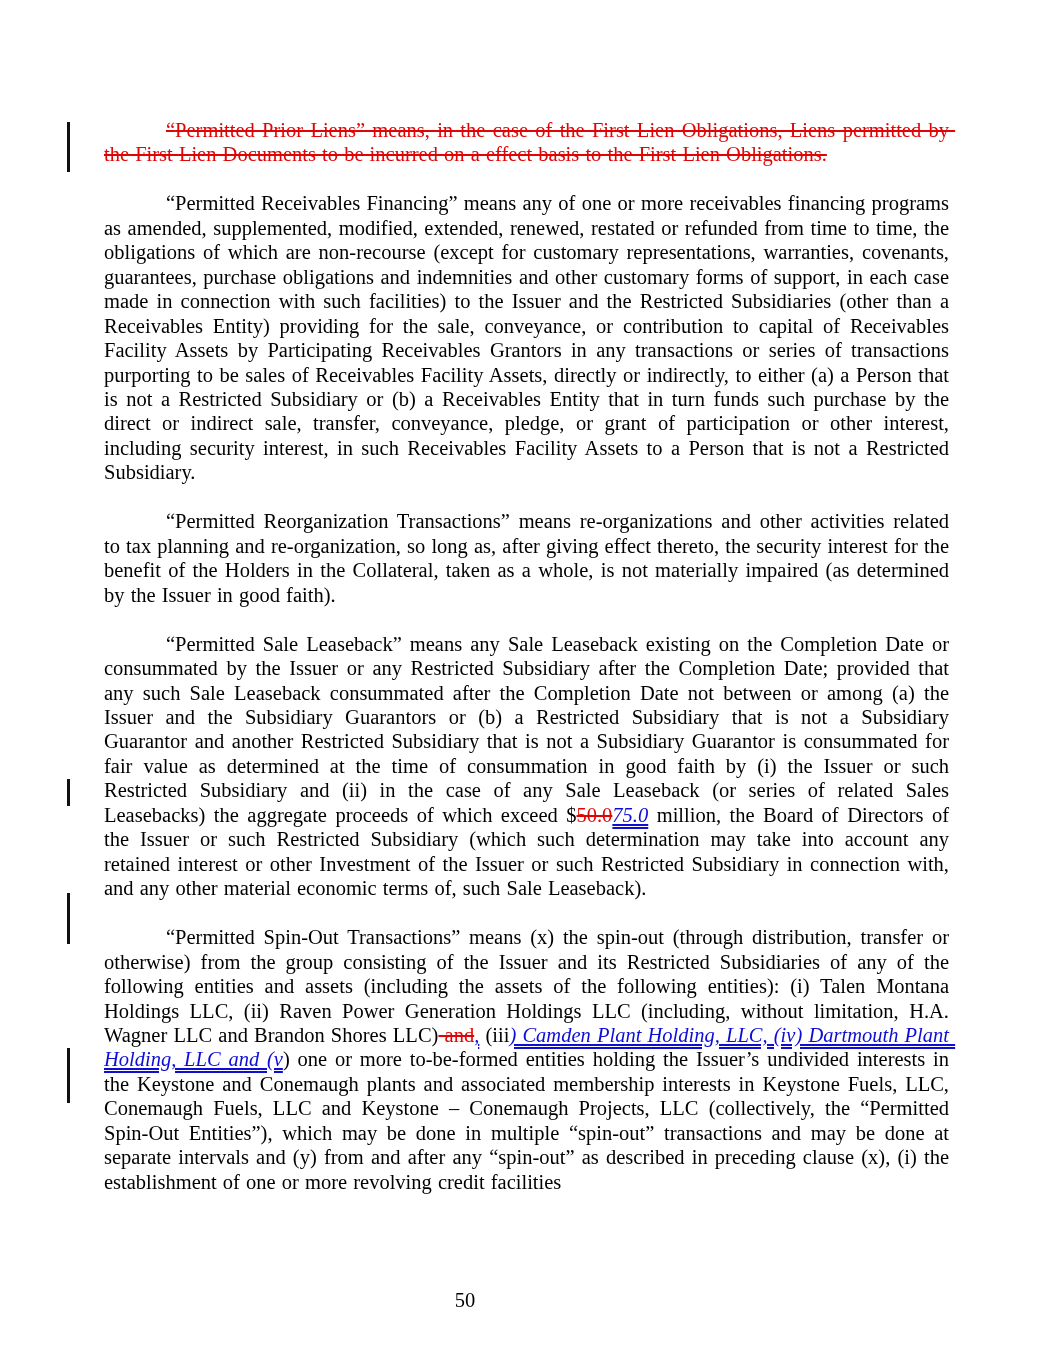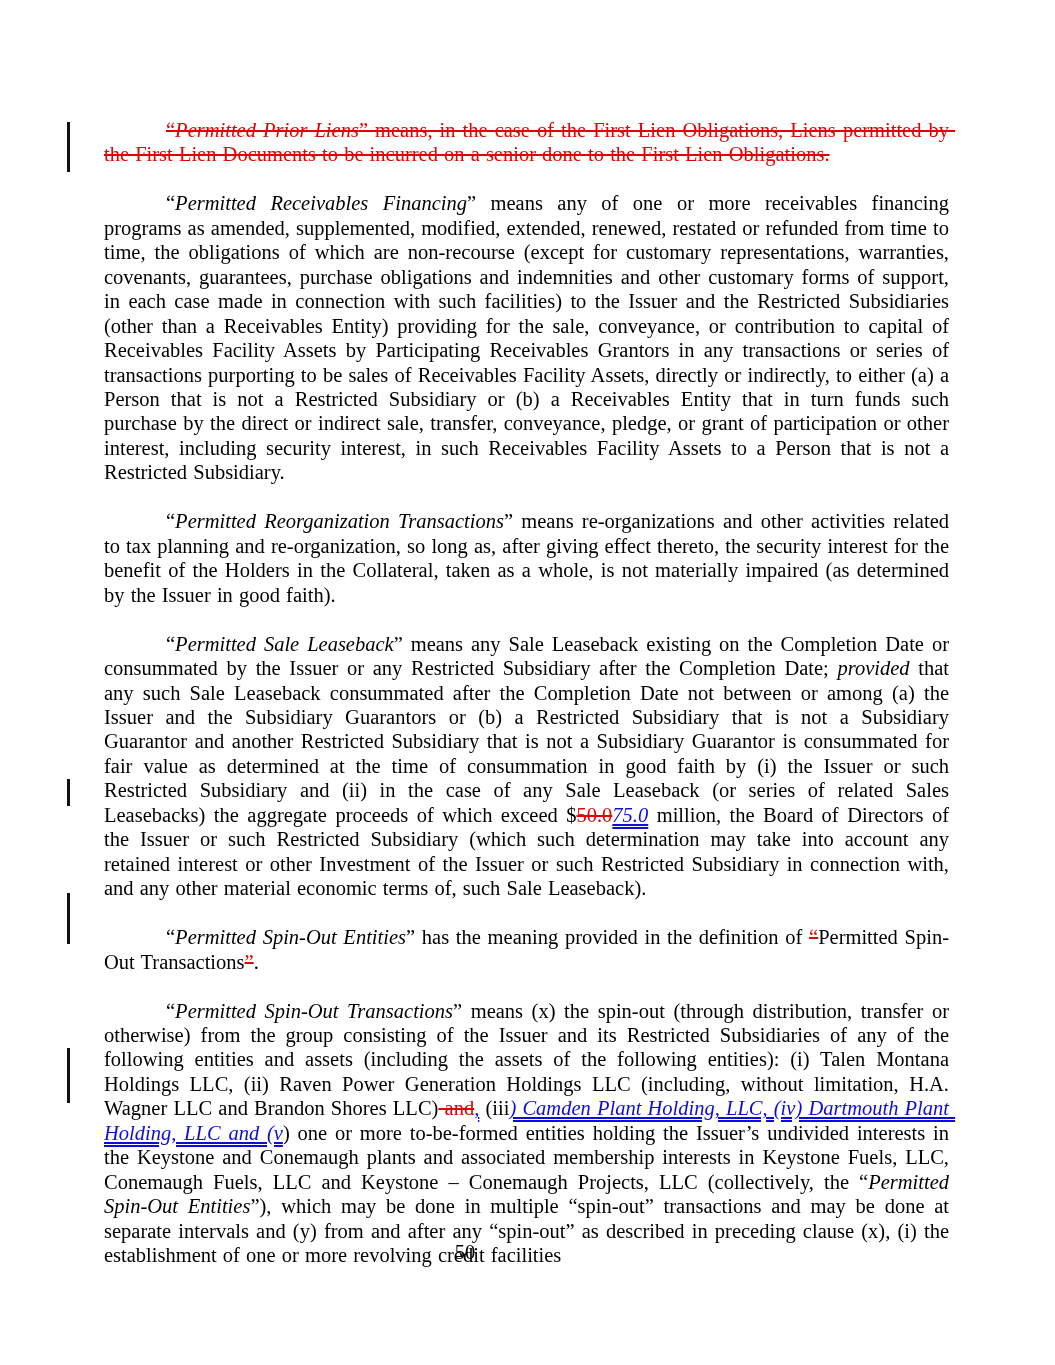--- a/index.html
+++ b/index.html
@@ -24,21 +24,21 @@
   }
   .para {
     margin: 0 0 24.5px 0;
     font-size: 20.5px;
     line-height: 24.45px;
     text-align: justify;
     text-indent: 62px;
     word-spacing: 1px;
   }
   .seg { white-space: pre-wrap; }
-  .it  { font-style: italic; }
+  .it  { }
   .del {
     color: var(--del-color, #e00000);
     text-decoration: line-through;
     text-decoration-color: var(--del-color, #e00000);
     text-decoration-thickness: 1.5px;
   }
   .ins {
     color: var(--ins-color, #0000dd);
     text-decoration: underline;
     text-decoration-style: double;
@@ -53,38 +53,37 @@
     background: var(--bar-color, #111111);
   }
   #bar-1 { top: 122px;  height: 50px; }
   #bar-2 { top: 779px;  height: 27px; }
   #bar-3 { top: 893px;  height: 51px; }
   #bar-4 { top: 1048px; height: 55px; }
   .footer {
     position: absolute;
     left: 0;
     width: 930px;
-    top: 1240px;
+    top: 1288px;
     text-align: center;
     font-size: 20.5px;
     line-height: 24.45px;
   }
 </style>
 </head>
 <body>
 
 <div class="page">
   <div id="bar-1" class="change-bar"></div>
   <div id="bar-2" class="change-bar"></div>
   <div id="bar-3" class="change-bar"></div>
   <div id="bar-4" class="change-bar"></div>
 
   <div class="content">
-      <p class="para"><span class="seg del">“</span><span class="seg del it">Permitted Prior Liens</span><span class="seg del">” means, in the case of the First Lien Obligations, Liens permitted by the First Lien Documents to be incurred on a senior done to the First Lien Obligations.</span></p>
+      <p class="para"><span class="seg del">“</span><span class="seg del it">Permitted Prior Liens</span><span class="seg del">” means, in the case of the First Lien Obligations, Liens permitted by the First Lien Documents to be incurred on a effect basis to the First Lien Obligations.</span></p>
       <p class="para"><span class="seg">“</span><span class="seg it">Permitted Receivables Financing</span><span class="seg">” means any of one or more receivables financing programs as amended, supplemented, modified, extended, renewed, restated or refunded from time to time, the obligations of which are non-recourse (except for customary representations, warranties, covenants, guarantees, purchase obligations and indemnities and other customary forms of support, in each case made in connection with such facilities) to the Issuer and the Restricted Subsidiaries (other than a Receivables Entity) providing for the sale, conveyance, or contribution to capital of Receivables Facility Assets by Participating Receivables Grantors in any transactions or series of transactions purporting to be sales of Receivables Facility Assets, directly or indirectly, to either (a) a Person that is not a Restricted Subsidiary or (b) a Receivables Entity that in turn funds such purchase by the direct or indirect sale, transfer, conveyance, pledge, or grant of participation or other interest, including security interest, in such Receivables Facility Assets to a Person that is not a Restricted Subsidiary.</span></p>
       <p class="para"><span class="seg">“</span><span class="seg it">Permitted Reorganization Transactions</span><span class="seg">” means re-organizations and other activities related to tax planning and re-organization, so long as, after giving effect thereto, the security interest for the benefit of the Holders in the Collateral, taken as a whole, is not materially impaired (as determined by the Issuer in good faith).</span></p>
       <p class="para"><span class="seg">“</span><span class="seg it">Permitted Sale Leaseback</span><span class="seg">” means any Sale Leaseback existing on the Completion Date or consummated by the Issuer or any Restricted Subsidiary after the Completion Date; </span><span class="seg it">provided</span><span class="seg"> that any such Sale Leaseback consummated after the Completion Date not between or among (a) the Issuer and the Subsidiary Guarantors or (b) a Restricted Subsidiary that is not a Subsidiary Guarantor and another Restricted Subsidiary that is not a Subsidiary Guarantor is consummated for fair value as determined at the time of consummation in good faith by (i) the Issuer or such Restricted Subsidiary and (ii) in the case of any Sale Leaseback (or series of related Sales Leasebacks) the aggregate proceeds of which exceed $</span><span class="seg del">50.0</span><span class="seg ins">75.0</span><span class="seg"> million, the Board of Directors of the Issuer or such Restricted Subsidiary (which such determination may take into account any retained interest or other Investment of the Issuer or such Restricted Subsidiary in connection with, and any other material economic terms of, such Sale Leaseback).</span></p>
-      <p class="para"><span class="seg">“</span><span class="seg it">Permitted Spin-Out Entities</span><span class="seg">” has the meaning provided in the definition of </span><span class="seg del">“</span><span class="seg">Permitted Spin-Out Transactions</span><span class="seg del">”</span><span class="seg">.</span></p>
       <p class="para"><span class="seg">“</span><span class="seg it">Permitted Spin-Out Transactions</span><span class="seg">” means (x) the spin-out (through distribution, transfer or otherwise) from the group consisting of the Issuer and its Restricted Subsidiaries of any of the following entities and assets (including the assets of the following entities): (i) Talen Montana Holdings LLC, (ii) Raven Power Generation Holdings LLC (including, without limitation, H.A. Wagner LLC and Brandon Shores LLC)</span><span class="seg del"> and</span><span class="seg ins">,</span><span class="seg"> (iii</span><span class="seg ins">) Camden Plant Holding, LLC, (iv) Dartmouth Plant Holding, LLC and (v</span><span class="seg">) one or more to-be-formed entities holding the Issuer’s undivided interests in the Keystone and Conemaugh plants and associated membership interests in Keystone Fuels, LLC, Conemaugh Fuels, LLC and Keystone – Conemaugh Projects, LLC (collectively, the “</span><span class="seg it">Permitted Spin-Out Entities</span><span class="seg">”), which may be done in multiple “spin-out” transactions and may be done at separate intervals and (y) from and after any “spin-out” as described in preceding clause (x), (i) the establishment of one or more revolving credit facilities</span></p>
     </div>
 
   <div class="footer">50</div>
 </div>
 
 </body></html>

